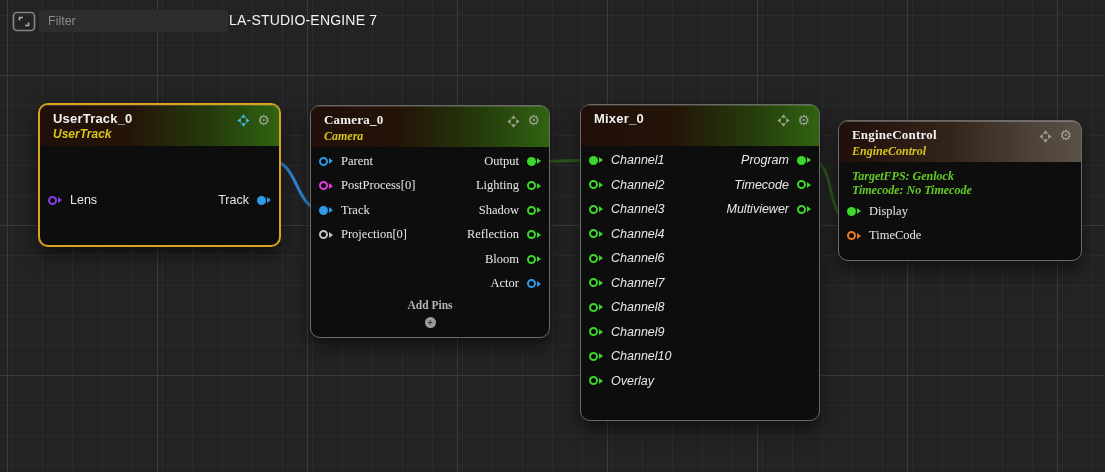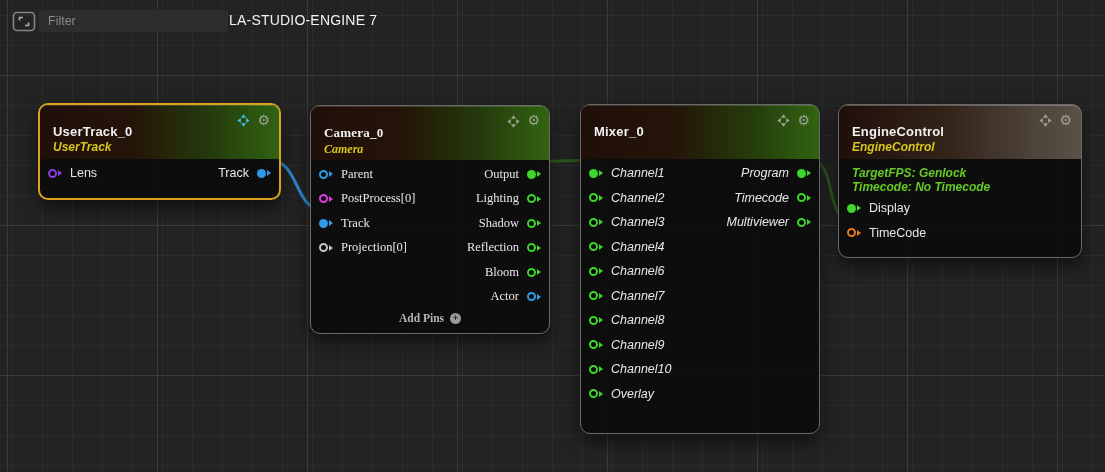--- a/index.html
+++ b/index.html
@@ -22,21 +22,21 @@
     font-family:inherit;}
   .filter-input::placeholder{color:#8b8b8b;}
   .graph-title{position:absolute;left:229px;top:12px;z-index:3;font-size:14px;color:#f2f2f2;font-weight:500;letter-spacing:.2px;}
   
   #wires{position:absolute;left:0;top:0;z-index:1;pointer-events:none;}
   #wires path{pointer-events:stroke;}
   
   .node{position:absolute;z-index:2;box-sizing:border-box;background:rgba(12,12,12,.97);
     border:1.5px solid #6a6a6a;border-radius:10px;box-shadow:0 8px 18px rgba(0,0,0,.55);}
   .node.selected{border:2px solid var(--sel,#d9a21f);}
-  .node-header{height:54px;border-radius:8px 8px 0 0;padding:19px 10px 0 13px;position:relative;box-sizing:border-box;}
+  .node-header{height:41px;border-radius:8px 8px 0 0;padding:6px 10px 0 13px;position:relative;box-sizing:border-box;}
   .header-green{background:linear-gradient(to right,#200f09,#241408 38%,#253c0c 72%,#2f5c10 95%,#336312);
     box-shadow:inset 0 1px 0 rgba(255,255,255,.15);}
   .header-gray{background:linear-gradient(to right,#200f09,#33241a 45%,#4e4339 80%,#5c5147);
     box-shadow:inset 0 1px 0 rgba(255,255,255,.25);}
   .node-title{font-size:13px;font-weight:600;color:#f1f1f1;letter-spacing:.2px;white-space:nowrap;}
   .node-subtitle{font-size:12px;font-style:italic;font-weight:600;color:#d6c51d;margin-top:1px;white-space:nowrap;}
   .node-icons{position:absolute;right:9px;top:8px;display:flex;gap:7px;align-items:center;}
   .icon-move{display:flex;}
   .icon-gear{color:#9aa394;font-size:14px;line-height:1;cursor:pointer;}
   .node-body{padding:2px 0 0;}
@@ -45,21 +45,21 @@
   .pin-row{height:24.5px;display:flex;align-items:center;padding:0 8px;}
   .pin-group{display:flex;align-items:center;gap:8px;cursor:crosshair;}
   .in-group{margin-right:auto;}
   .out-group{margin-left:auto;}
   .pin-glyph{display:flex;align-items:center;}
   .pin-dot{width:9px;height:9px;border-radius:50%;box-sizing:border-box;display:block;}
   .hollow .pin-dot{border:2px solid var(--pc);background:rgba(0,0,0,.25);}
   .filled .pin-dot{background:var(--pc);}
   .pin-arrow{width:0;height:0;border-top:3.5px solid transparent;border-bottom:3.5px solid transparent;border-left:4.5px solid var(--pc);margin-left:1px;display:block;}
   .pin-label{font-size:12.5px;color:#e8e8e8;white-space:nowrap;}
-  .node-footer{display:flex;justify-content:center;align-items:center;gap:6px;padding:3px 0 9px;color:#b5b5b5;font-size:11.5px;font-weight:700;cursor:pointer;}
+  .node-footer{display:flex;justify-content:center;align-items:center;gap:6px;padding:3px 0 9px;color:#b5b5b5;font-size:11.5px;font-weight:700;cursor:pointer;flex-direction:column;}
   .add-icon{width:11px;height:11px;border-radius:50%;background:#9b9b9b;color:#151515;display:flex;align-items:center;justify-content:center;}
   .add-icon::after{content:"+";font-size:10px;font-weight:700;line-height:1;}
 </style>
 </head>
 <body>
 
 <div class="stage">
   <button class="fit-btn" title="">
     <svg width="24" height="21" viewBox="0 0 24 21">
       <rect x="1.5" y="1.5" width="21" height="18" rx="3.5" fill="none" stroke="#858585" stroke-width="1.6"></rect>
@@ -82,21 +82,21 @@
       <div class="node-subtitle">UserTrack</div>
       <div class="node-icons">
         <span class="icon-move" style="color: rgb(61, 185, 234);">
           <svg width="13" height="13" viewBox="0 0 16 16">
             <path fill="currentColor" d="M8 .4 11.2 4.7 H4.8 Z M8 15.6 11.2 11.3 H4.8 Z M.4 8 4.7 4.8 V11.2 Z M15.6 8 11.3 4.8 V11.2 Z"></path>
           </svg>
         </span>
         <span class="icon-gear">⚙</span>
       </div>
     </div>
-    <div class="node-body" style="padding-bottom: 12px;">
+    <div class="node-body" style="padding-bottom: 32px; margin-top: 40px;">
           <div class="pin-row">
             <span class="pin-group in-group">
               <span class="pin-glyph hollow" style="--pc: #8a3ce8;">
                 <i class="pin-dot"></i>
                 <i class="pin-arrow"></i>
               </span>
               <span class="pin-label">Lens</span>
             </span>
             <span class="pin-group out-group">
               <span class="pin-label">Track</span>
@@ -329,21 +329,21 @@
             <span class="pin-group in-group">
               <span class="pin-glyph hollow" style="--pc: #3dd62a;">
                 <i class="pin-dot"></i>
                 <i class="pin-arrow"></i>
               </span>
               <span class="pin-label">Overlay</span>
             </span>
           </div>
         </div>
   </div>
-      <div class="node" style="left: 838px; top: 104px; width: 244px; --sel: #d9a21f;">
+      <div class="node" style="left: 838px; top: 120px; width: 244px; font-family: Liberation Serif, serif; --sel: #d9a21f;">
     <div class="node-header header-gray">
       <div class="node-title">EngineControl</div>
       <div class="node-subtitle">EngineControl</div>
       <div class="node-icons">
         <span class="icon-move" style="color: rgb(154, 163, 148);">
           <svg width="13" height="13" viewBox="0 0 16 16">
             <path fill="currentColor" d="M8 .4 11.2 4.7 H4.8 Z M8 15.6 11.2 11.3 H4.8 Z M.4 8 4.7 4.8 V11.2 Z M15.6 8 11.3 4.8 V11.2 Z"></path>
           </svg>
         </span>
         <span class="icon-gear">⚙</span>

